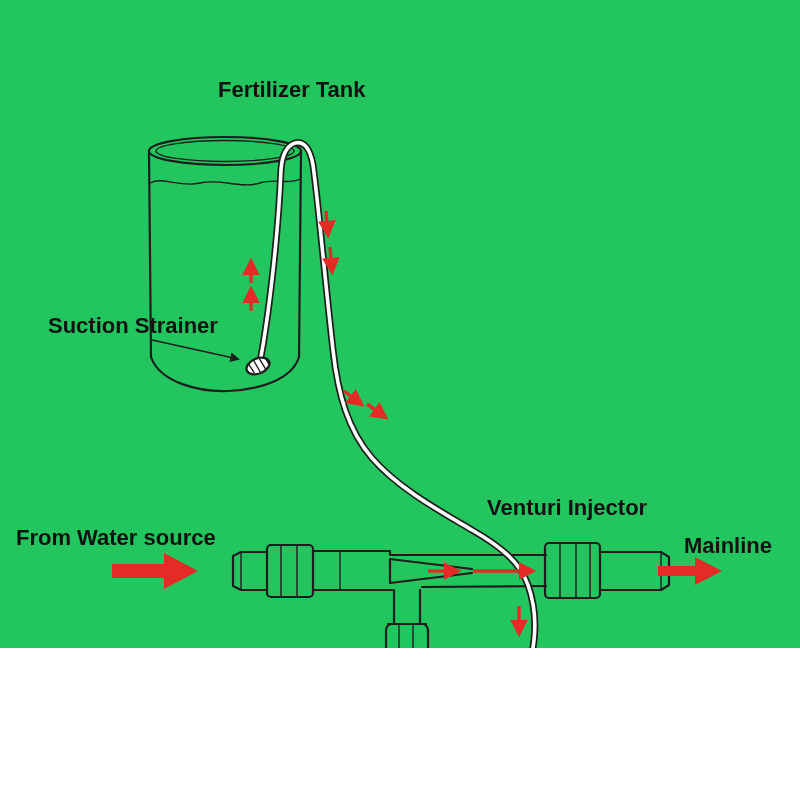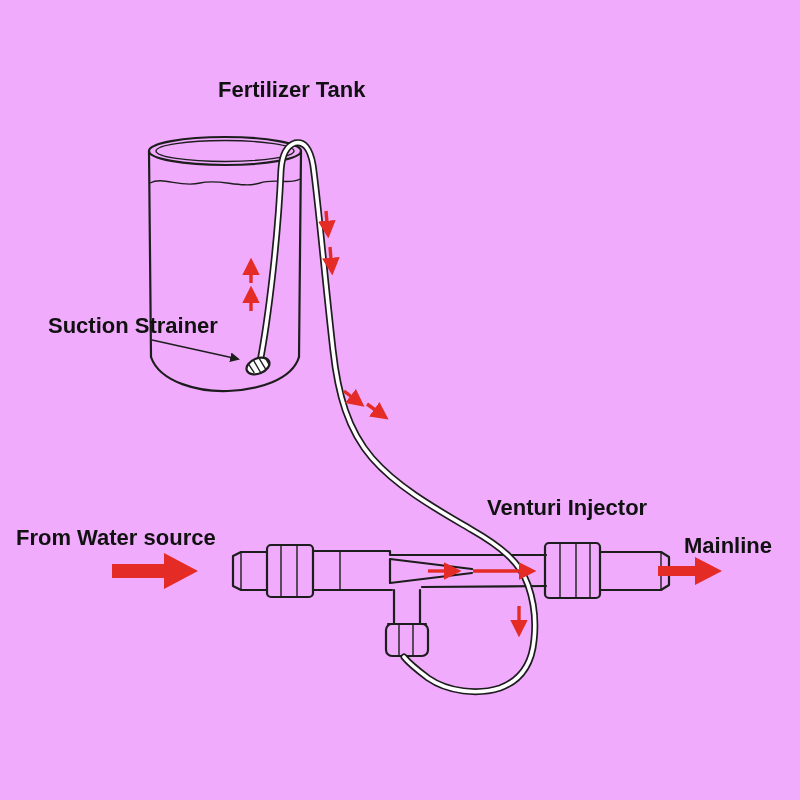--- a/index.html
+++ b/index.html
@@ -1,16 +1,16 @@
 <!DOCTYPE html>
 <html><head>
 <meta charset="utf-8">
 <style>
   html,body{margin:0;padding:0;background:#ffffff;}
-  .canvas{position:relative;width:800px;height:800px;background:#f0abfc;overflow:hidden;
+  .canvas{position:relative;width:800px;height:648px;background:#22c55e;overflow:hidden;
           font-family:"Liberation Sans", sans-serif;}
   svg{display:block;}
   .ln{stroke:#1d1d1d;stroke-width:2.2;fill:none;stroke-linecap:round;stroke-linejoin:round;}
   .ln-thin{stroke:#1d1d1d;stroke-width:1.4;fill:none;}
   .tube-outer{stroke:#1d1d1d;stroke-width:7;fill:none;stroke-linecap:round;}
   .tube-inner{stroke:#ffffff;stroke-width:3.6;fill:none;stroke-linecap:round;}
   .red-ln{stroke:#e42b26;stroke-width:3.4;fill:none;stroke-linecap:butt;}
   .white-fill{fill:#ffffff;}
   .txt{font-family:"Liberation Sans", sans-serif;font-weight:700;font-size:22px;fill:#111111;}
 </style>

